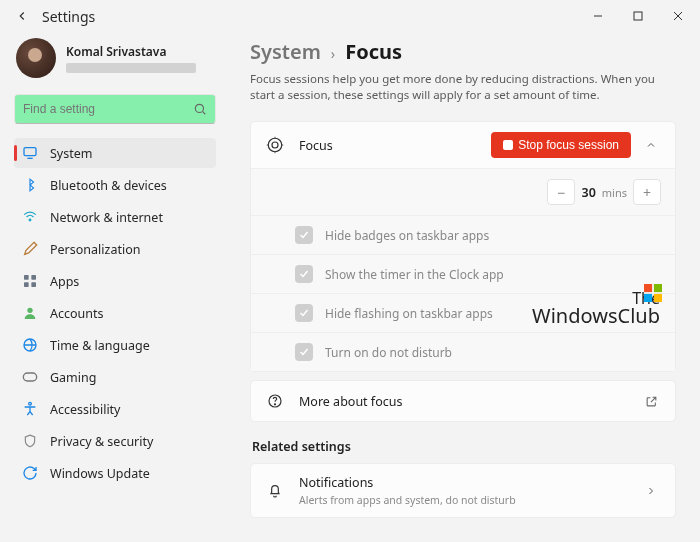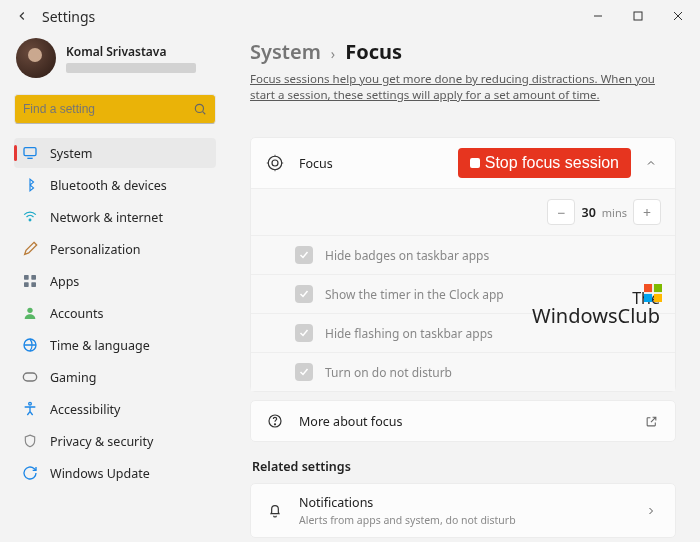--- a/index.html
+++ b/index.html
@@ -36,21 +36,21 @@
     position: relative; overflow:hidden;
   }
   .avatar::after{
     content:""; position:absolute; left:12px; top:10px; width:14px;height:14px;border-radius:50%;
     background: #caa88f;
   }
   .profile-name { font-size: 12px; font-weight:600; color:#222; }
   .profile-sub { width: 130px; height: 10px; background: #d2d2d2; border-radius:2px; margin-top:3px; }
   .searchbox {
     display:flex; align-items:center;
-    background:#eab308; border:1px solid #e6e6e6; border-bottom:1px solid #b8b8b8;
+    background:#86efac; border:1px solid #e6e6e6; border-bottom:1px solid #b8b8b8;
     border-radius:4px; height:30px; padding:0 8px; margin: 6px 0 14px 0;
   }
   .searchbox input {
     border:none; outline:none; background:transparent; flex:1; font-size:12px; color:#555;
   }
   .nav { list-style:none; }
   .nav li {
     display:flex; align-items:center; height:30px; border-radius:4px;
     padding: 0 8px; margin-bottom:2px; position:relative; cursor:default;
   }
@@ -64,34 +64,34 @@
     color:#0b64c4;
   }
   .nav .nlabel { font-size:12.5px; color:#272727; }
   .main {
     flex:1; padding: 6px 24px 10px 24px; overflow-y:auto;
   }
   .crumb { display:flex; align-items:baseline; gap:10px; margin-bottom:6px; }
   .crumb .parent { font-size:20px; font-weight:600; color:#757575; }
   .crumb .sep { font-size:14px; color:#888; }
   .crumb .current { font-size:20px; font-weight:700; color:#1a1a1a; }
-  .desc { font-size:11.5px; color:#5a5a5a; line-height:1.4; margin-bottom:34px; max-width:420px;text-decoration:underline; }
+  .desc { font-size:11.5px; color:#5a5a5a; line-height:1.4; margin-bottom:18px; max-width:420px; }
   .card {
     background:#fcfcfc; border:1px solid #ececec; border-radius:5px; margin-bottom:8px;
   }
   .cardrow {
     display:flex; align-items:center; padding:10px 14px;
   }
   .cardrow + .cardrow { border-top:1px solid #eee; }
   .ricon { width:20px;height:20px;margin-right:14px;display:flex;align-items:center;justify-content:center;color:#333; }
   .rlabel { font-size:12.5px; color:#222; }
   .spacer { flex:1; }
   .stopbtn {
     background:#e6351f; color:#fff; border:none; border-radius:4px;
-    padding: 6px 12px; font-size:16px; display:flex;align-items:center; gap:5px;
+    padding: 6px 12px; font-size:12px; display:flex;align-items:center; gap:5px;
   }
   .stopbtn .sq { width:10px;height:10px;background:#fff;border-radius:2px; }
   .chev { width:20px;height:20px;display:flex;align-items:center;justify-content:center;color:#555; margin-left:10px; }
   .sub { padding-left:44px; background:#f8f8f8; }
   .sub .rlabel { color:#888; font-size:12px; }
   .stepper { display:flex; align-items:center; gap:6px; color:#666; }
   .stepper .btn {
     width:28px;height:26px;border:1px solid #e2e2e2;border-radius:4px;background:#fff;
     display:flex;align-items:center;justify-content:center;color:#888;font-size:14px;
   }

